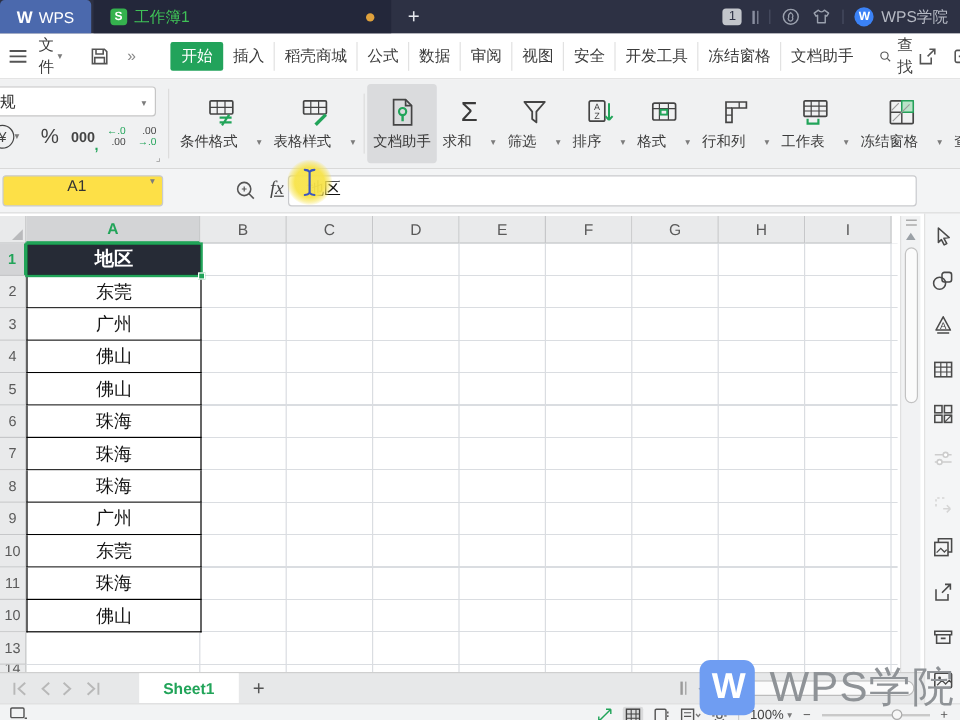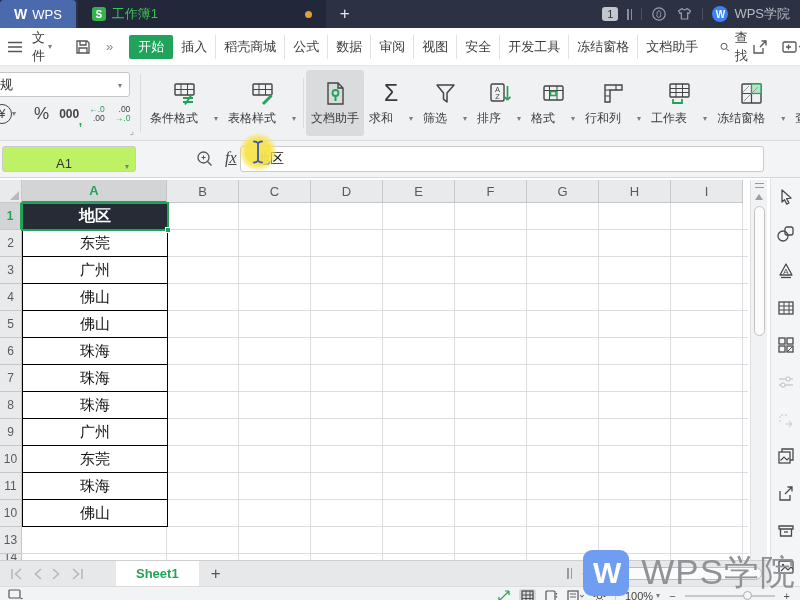--- a/index.html
+++ b/index.html
@@ -27,21 +27,21 @@
   .tb-bars i { display:block; width:1.5px; height:11px; background:#8a8fa0; }
   .tb-sep { width:1px; height:12px; background:#4a4f63; }
   .acct { display:flex; align-items:center; gap:6px; color:#b6bac4; font-size:13px; }
   .acct-logo { width:16px; height:16px; border-radius:50%; background:#3b82f6; color:#fff; font-size:10px; font-weight:bold; display:flex; align-items:center; justify-content:center; }
   
   .menubar { position:absolute; left:0; top:28px; width:800px; height:38px; background:#fff; display:flex; align-items:center; border-bottom:1px solid #e4e4e4; font-size:13px; color:#3c3c3c; }
   .mb-ico { display:flex; align-items:center; justify-content:center; padding:0 7px; color:#555; }
   .mb-file { display:flex; align-items:center; gap:3px; padding:0 4px 0 2px; }
   .mb-vsep { width:1px; height:16px; background:#ddd; margin:0 6px; }
   .mb-more { color:#888; font-size:13px; padding:0 8px; }
-  .mb-items { display:flex; align-items:center; height:100%; margin-left:8px; }
+  .mb-items { display:flex; align-items:center; height:100%; margin-left:21px; }
   .mb-item { padding:0 8px; height:24px; line-height:24px; border-left:1px solid #e2e2e2; white-space:nowrap; }
   .mb-item:first-child, .mb-item:nth-child(2) { border-left:none; }
   .mb-item.active { background:#22a35b; color:#fff; border-radius:2px; border-left:none; padding:0 9px; }
   .mb-search { display:flex; align-items:center; gap:5px; margin-left:14px; color:#444; }
   .mb-right { margin-left:auto; display:flex; align-items:center; gap:14px; padding-right:14px; color:#666; }
   .caret { font-size:8px; color:#7c7c7c; line-height:1; }
   
   .ribbon { position:absolute; left:0; top:66px; width:800px; height:75px; background:#f0f1f2; border-bottom:1px solid #d9d9d9; display:flex; align-items:stretch; }
   .numgroup { position:relative; width:138px; flex:none; }
   .numfmt { position:absolute; left:-46px; top:6px; width:176px; height:25px; background:#fff; border:1px solid #c6c6c6; border-radius:3px; font-size:13px; color:#333; line-height:23px; padding-left:32px; }
@@ -57,21 +57,21 @@
   .dlglaunch { position:absolute; right:4px; bottom:4px; color:#9a9a9a; font-size:9px; }
   .rib-sep { width:1px; background:#dcdcdc; margin:8px 2px; flex:none; }
   .rib-btns { display:flex; flex:1; align-items:stretch; justify-content:space-evenly; padding:4px 2px; }
   .rbtn { display:flex; flex-direction:column; align-items:center; justify-content:center; gap:3px; padding:2px 5px; border-radius:3px; flex:none; }
   .rbtn.active { background:#dadbdd; }
   .rbtn .ric { height:28px; display:flex; align-items:center; justify-content:center; }
   .rbtn .rlab { font-size:12px; color:#3b3b3b; display:flex; align-items:center; gap:16px; white-space:nowrap; }
   .ric-txt { font-size:23px; color:#3a3a3a; line-height:26px; }
   
   .fbar { position:absolute; left:0; top:141px; width:800px; height:37px; background:#f3f4f5; border-bottom:1px solid #d6d6d6; }
-  .namebox { position:absolute; left:2px; top:5px; width:134px; height:26px; background:#bef264; border:1px solid #c9cacd; border-radius:3px; font-size:13px; color:#333; display:flex; align-items:flex-end; }
+  .namebox { position:absolute; left:2px; top:5px; width:134px; height:26px; background:#fde047; border:1px solid #c9cacd; border-radius:3px; font-size:13px; color:#333; display:flex; align-items:flex-start; }
   .namebox span:first-child { flex:1; text-align:center; }
   .namebox .caret { margin-right:6px; }
   .fx-tools { position:absolute; left:196px; top:8px; display:flex; align-items:center; gap:12px; color:#555; }
   .fx { font-family:"Liberation Serif", serif; font-style:italic; font-size:16px; color:#444;text-decoration:underline; }
   .finput { position:absolute; left:240px; top:5px; width:524px; height:26px; background:#fff; border:1px solid #c9cacd; border-radius:3px; font-size:14px; color:#111; line-height:24px; padding-left:15px; font-family:"Liberation Serif", serif; }
   
   .grid { position:absolute; left:0; top:178px; width:770px; height:382px; background:#fff; }
   .corner { position:absolute; left:0; top:2px; width:22px; height:23px; background:#e9eaeb; border-right:1px solid #c6c7c9; border-bottom:1px solid #c6c7c9; }
   .corner::after { content:""; position:absolute; right:2px; bottom:2px; border-style:solid; border-width:0 0 9px 9px; border-color:transparent transparent #b9babc transparent; }
   .colheads { position:absolute; left:22px; top:2px; height:23px; display:flex; }

